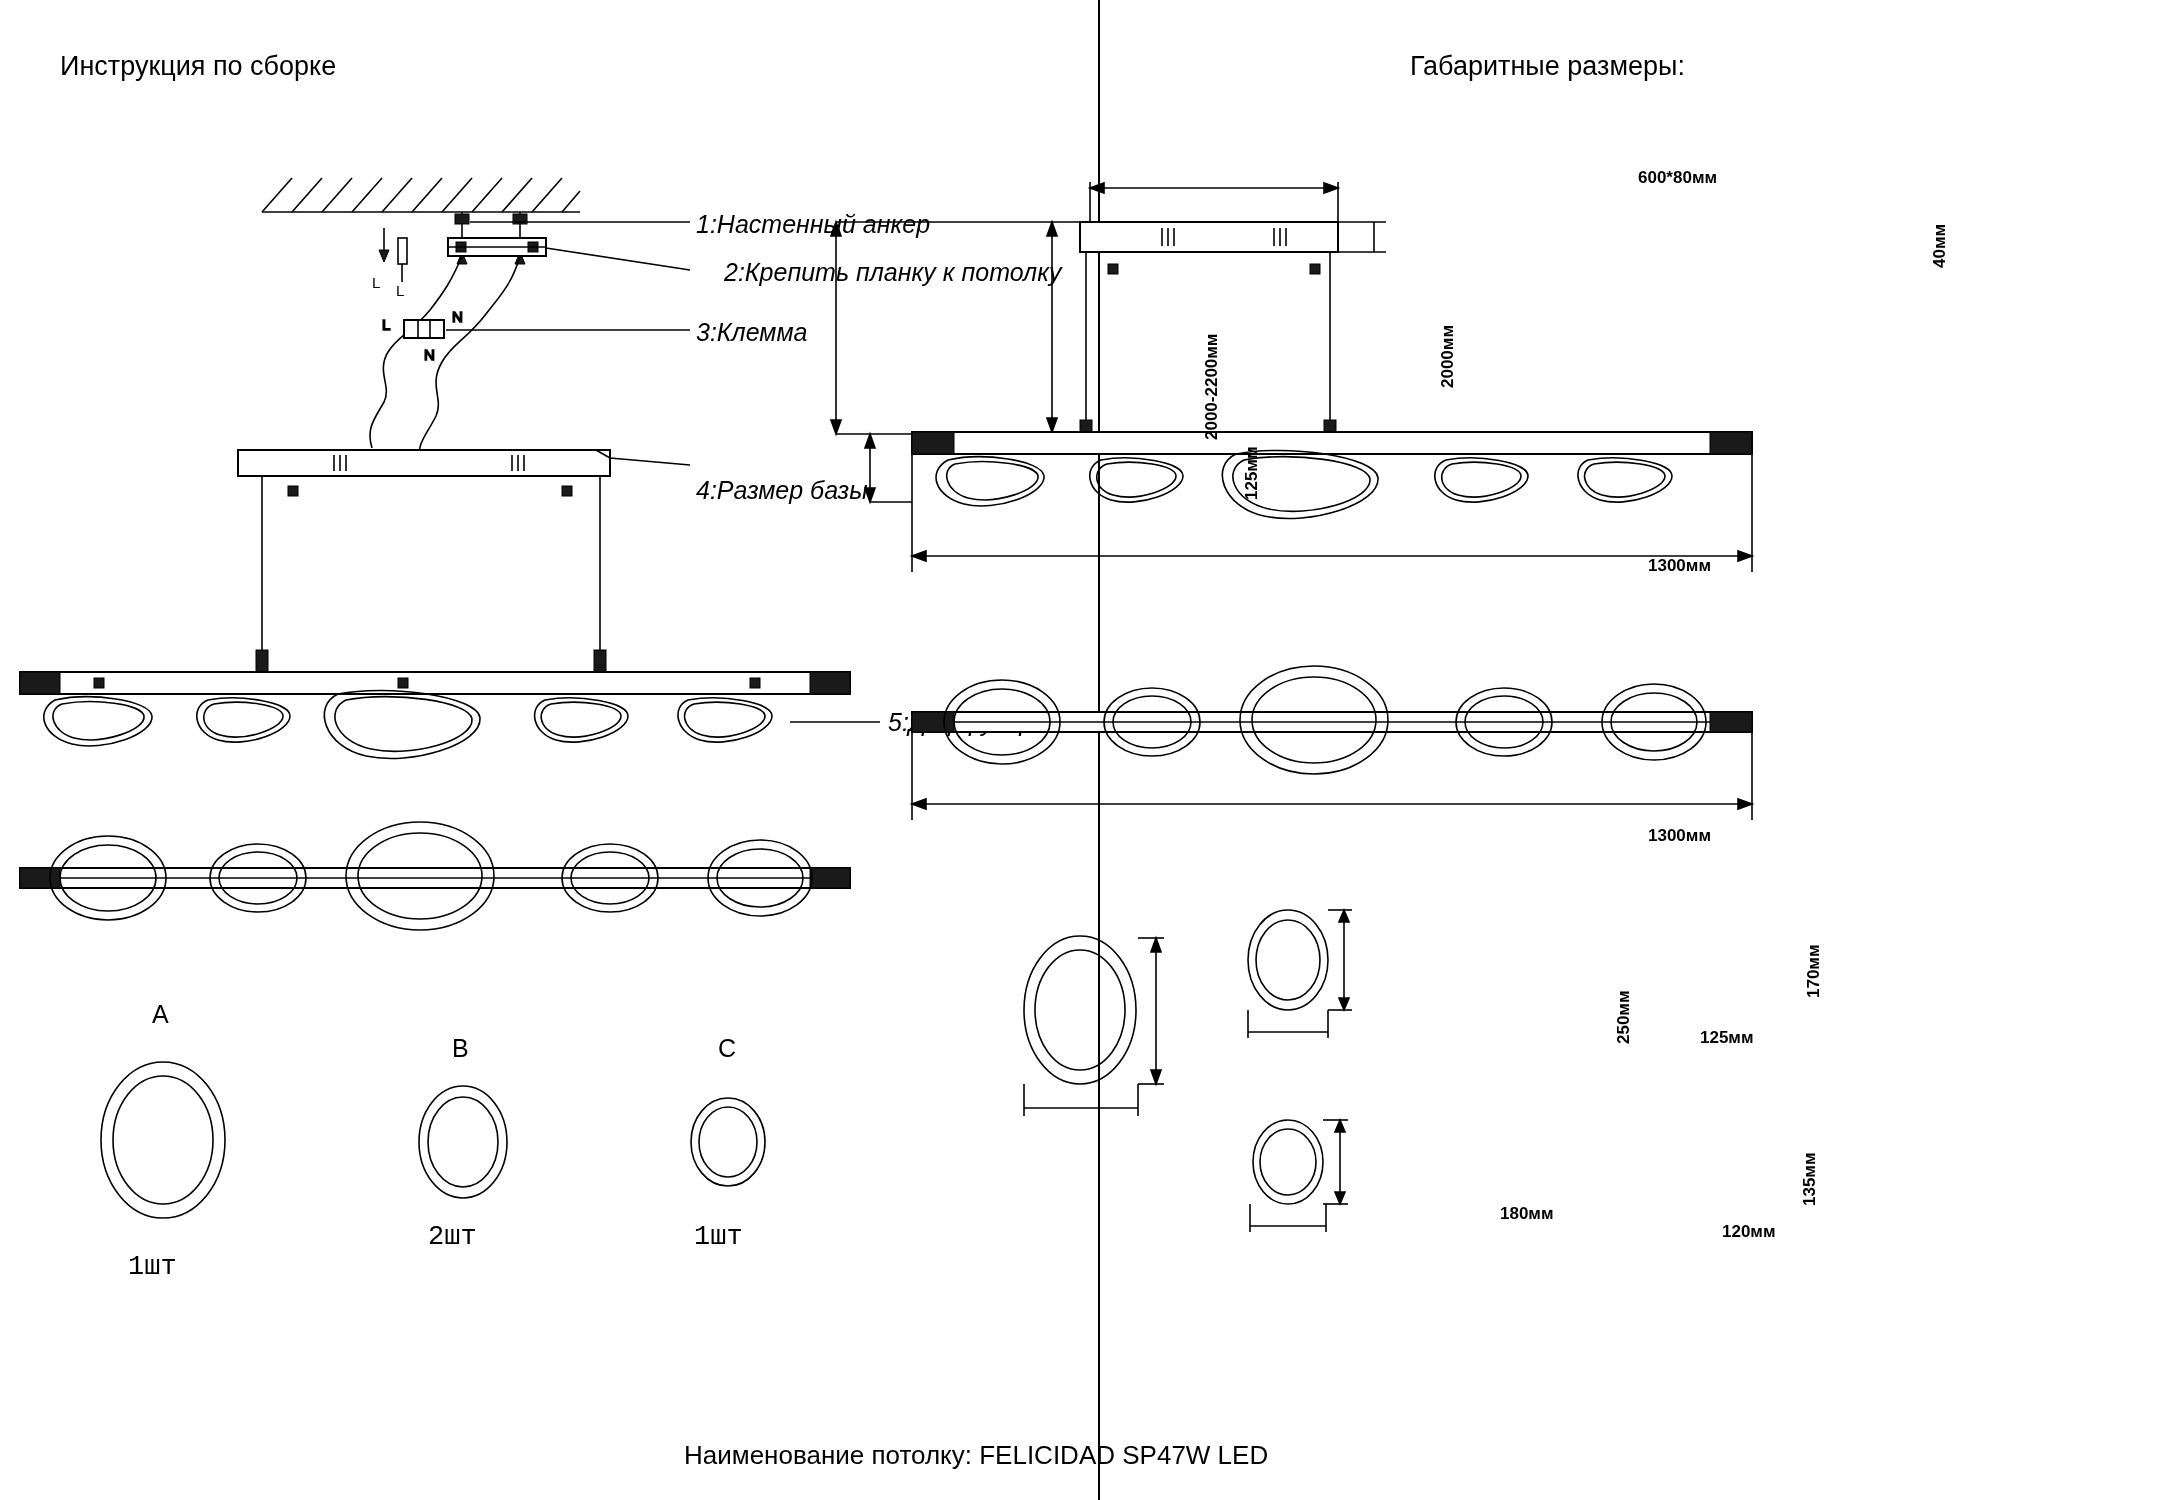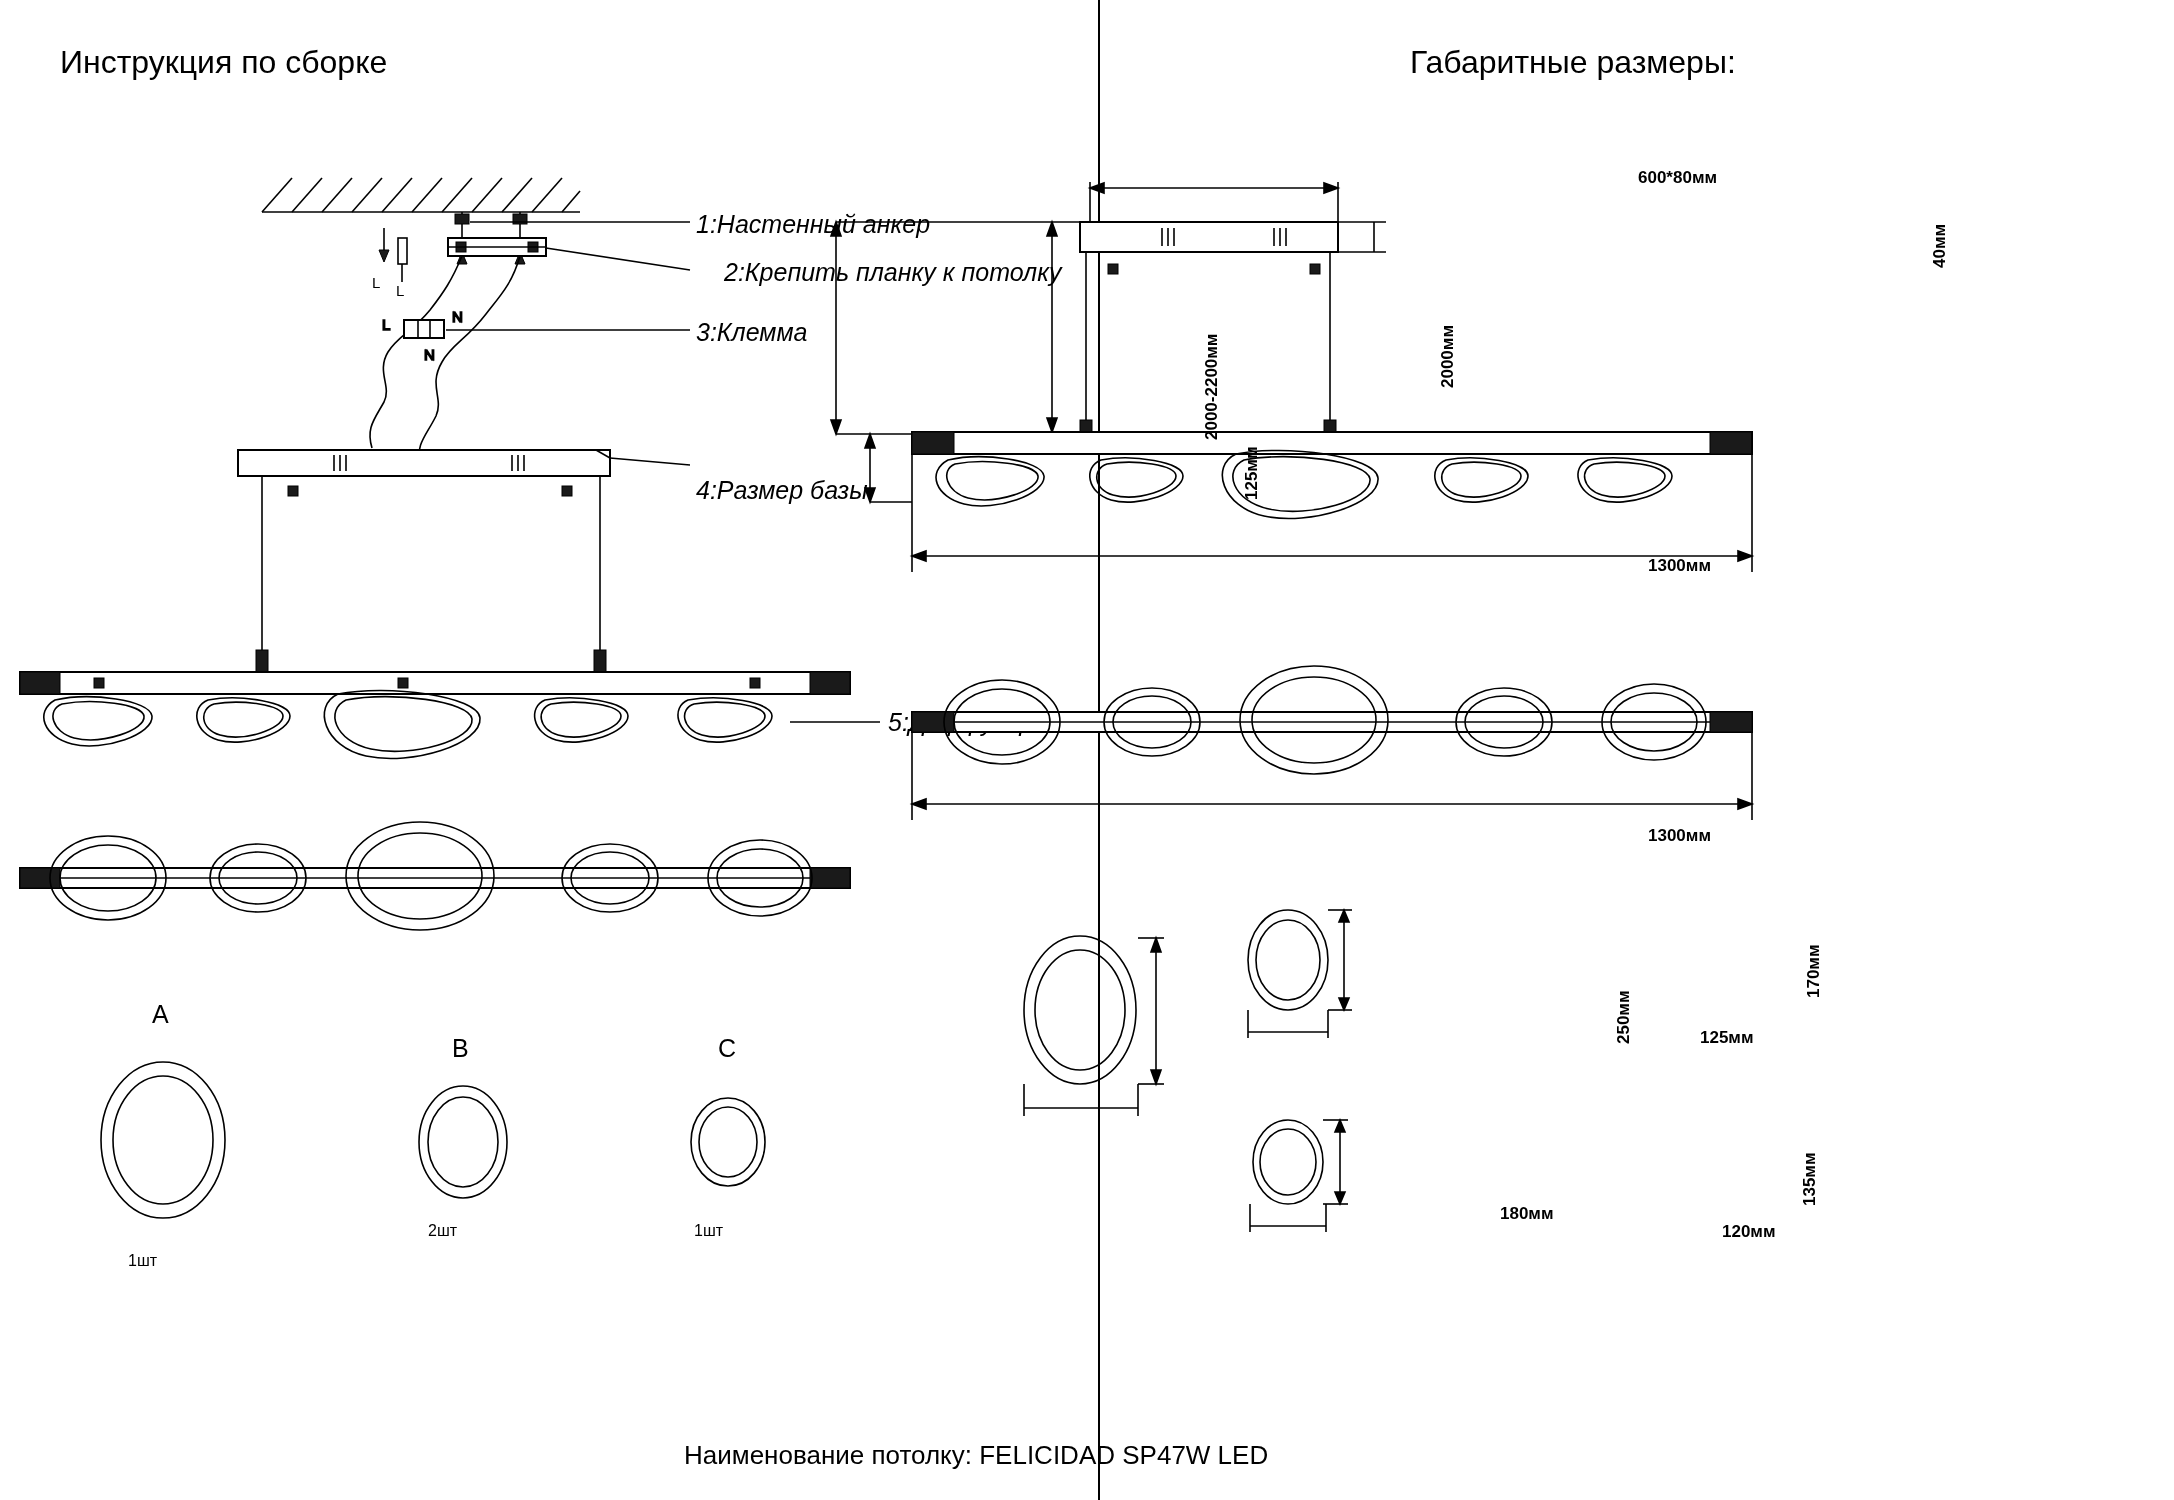--- a/index.html
+++ b/index.html
@@ -1,24 +1,24 @@
 <!DOCTYPE html>
 <html><head>
 <meta charset="utf-8">
 <style>
   html,body{margin:0;padding:0;background:#ffffff;}
   body{width:2174px;height:1500px;position:relative;font-family:"Liberation Sans",sans-serif;color:#000;overflow:hidden;}
   .page{position:absolute;left:0;top:0;width:2174px;height:1500px;}
   .divider{position:absolute;background:#000;}
   .lbl{position:absolute;white-space:nowrap;}
-  .t-title{font-size:32px;}
+  .t-title{font-size:27px;margin-top:7px;}
   .t-item{font-size:25px;font-style:italic;}
   .t-dim{font-size:17px;font-weight:bold;}
   .t-letter{font-size:25px;}
-  .t-qty{font-size:16px;}
+  .t-qty{font-size:27px;font-family:Liberation Mono, monospace;}
   .t-foot{font-size:26px;}
   .vert{transform-origin:0 0;transform:rotate(-90deg);}
   svg{position:absolute;left:0;top:0;overflow:visible;}
   .ln{stroke:#000;fill:none;}
   .ln1{stroke-width:1.6;}
   .fillblk{fill:#1a1a1a;stroke:#000;stroke-width:1;}
   .nofill{fill:none;}
   .bar{fill:#ffffff;stroke:#000;stroke-width:2;}
   .hatch{stroke:#000;stroke-width:1.6;fill:none;}
   .dot{fill:#000;}

